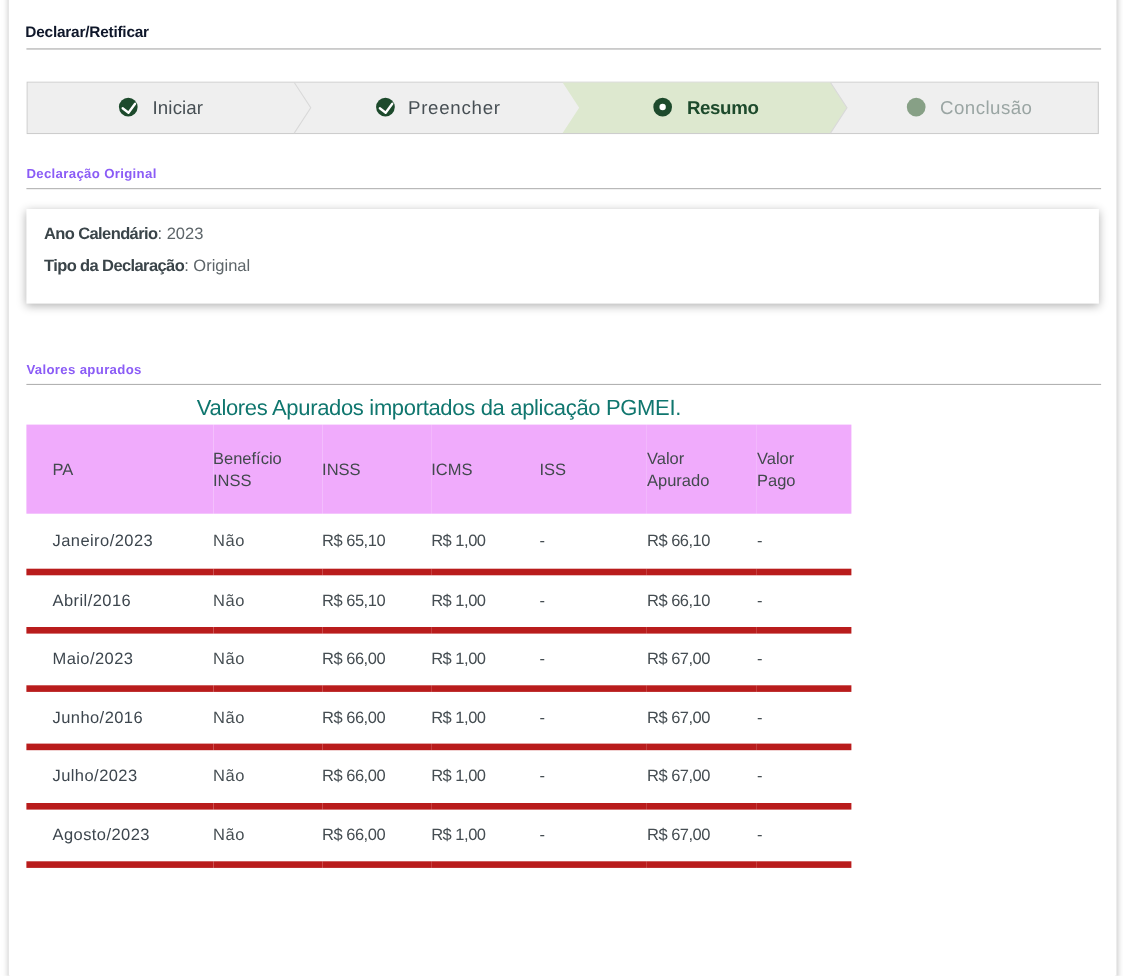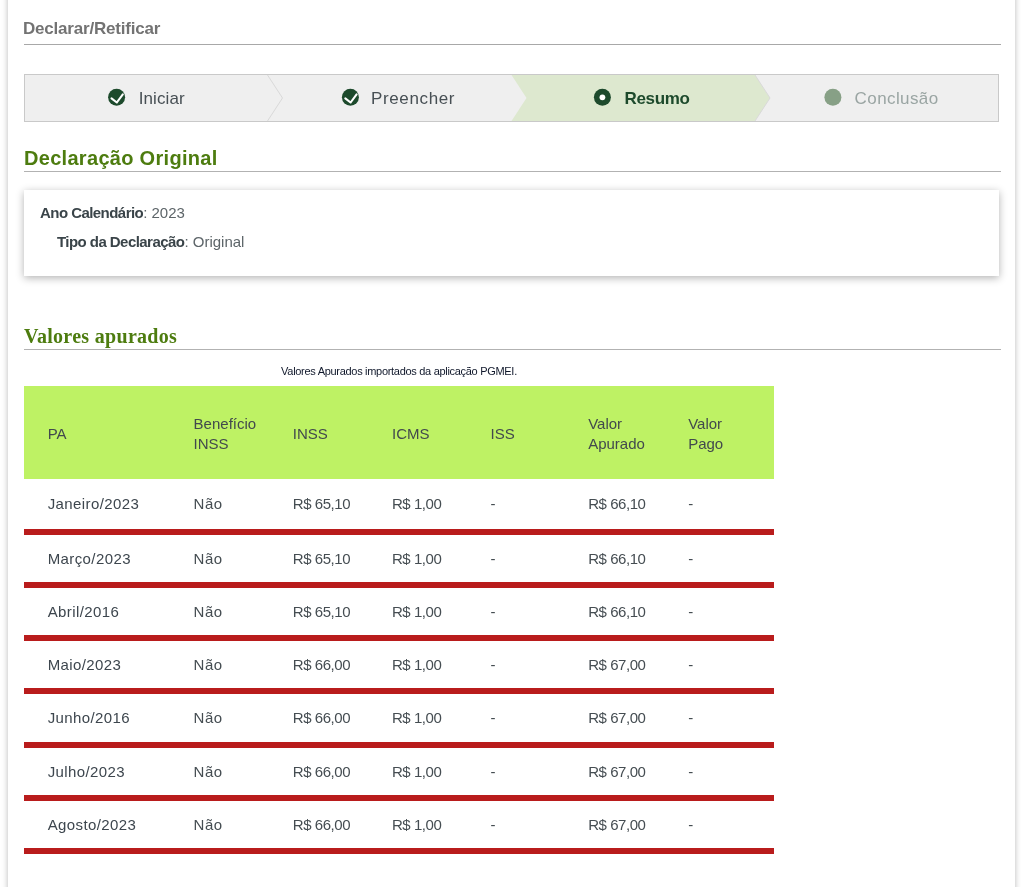--- a/index.html
+++ b/index.html
@@ -2,34 +2,34 @@
 <html lang="pt-br"><head>
 <meta charset="utf-8">
 <title>Declarar/Retificar</title>
 <style>
   * { margin:0; padding:0; box-sizing:border-box; }
   html,body { width:1021px; height:887px; background:#fff; overflow:hidden; }
   body { font-family:"Liberation Sans", sans-serif; position:relative; }
   .sheet { position:absolute; left:8px; top:-10px; width:1007px; height:910px;
            background:#fff; box-shadow:0 0 6px rgba(0,0,0,0.28); }
   .abs { position:absolute; }
-  h1 { position:absolute; left:23px; top:15.5px; font-size:17px; font-weight:700;
-       letter-spacing:-0.2px; color:#737373; line-height:26px; }
+  h1 { position:absolute; left:23px; top:15.5px; font-size:14px; font-weight:700;
+       letter-spacing:-0.2px; color:#0f172a; line-height:26px; }
   .rule { position:absolute; left:24px; width:977px; height:1px; background:#a8a8a8; }
-  h2 { position:absolute; left:24px; font-size:20px; font-weight:700; letter-spacing:0.3px;
-       color:#4d7c0f; line-height:20px; }
+  h2 { position:absolute; left:24px; font-size:12px; font-weight:700; letter-spacing:0.3px;
+       color:#8b5cf6; line-height:20px; }
   .card { position:absolute; left:24px; width:975px; background:#fff;
           box-shadow:0 2px 8px rgba(0,0,0,0.3); }
   .cline { position:absolute; left:40px; font-size:15px; line-height:18px; color:#5d6569;text-align:center; }
   .cline b { color:#3a4449; font-weight:700; letter-spacing:-0.55px; }
   .caption { position:absolute; left:24px; width:750px; text-align:center;
-             font-size:11px; line-height:17px; color:#0f172a; letter-spacing:-0.3px; }
+             font-size:20px; line-height:17px; color:#0f766e; letter-spacing:-0.3px; }
   table { position:absolute; left:24px; top:385.6px; width:750px;
           border-collapse:collapse; table-layout:fixed; }
-  thead tr { height:93px; background:#bef264; }
+  thead tr { height:81px; background:#f0abfc; }
   tbody tr { height:53.2px; }
   tbody tr td { border-bottom:6px solid #b91c1c; }
   th, td { font-size:15px; font-weight:400; text-align:left; vertical-align:middle;
            color:#454d52; padding:0; }
   th { color:#42494d; line-height:19.8px; padding-top:4px; }
   td.c1, th.c1 { padding-left:23.7px; }
   td.c1 { color:#3d464e; letter-spacing:0.4px; }
   td.v { letter-spacing:-0.45px;margin-top:31px; }
   td.n { letter-spacing:0.5px; }
 </style>
@@ -68,23 +68,23 @@
       <circle cx="808.9" cy="23.3" r="8.5" fill="#87a086"></circle>
       <text x="830.6" y="29.5" font-size="17" letter-spacing="0.4" fill="#9aa5a3">Conclusão</text>
     </g>
   </svg>
 
   <h2 style="top:147.9px;">Declaração Original</h2>
   <div class="rule" style="top:170.6px; background:#b2b2b2;"></div>
 
   <div class="card" style="top:190px; height:86px;"></div>
   <div class="cline" style="top:203.6px;"><b>Ano Calendário</b>: 2023</div>
-  <div class="cline" style="top:233.3px;margin-left:17px;"><b>Tipo da Declaração</b>: Original</div>
+  <div class="cline" style="top:233.3px;"><b>Tipo da Declaração</b>: Original</div>
 
-  <h2 style="top:325.9px;font-family:Liberation Serif, serif;">Valores apurados</h2>
+  <h2 style="top:325.9px;">Valores apurados</h2>
   <div class="rule" style="top:348.6px; background:#b2b2b2;"></div>
 
   <div class="caption" style="top:362.9px;">Valores Apurados importados da aplicação PGMEI.</div>
 
   <table>
     <colgroup>
       <col style="width:169.6px">
       <col style="width:99.2px">
       <col style="width:99.2px">
       <col style="width:98.5px">
@@ -99,29 +99,20 @@
         <th>INSS</th>
         <th>ICMS</th>
         <th>ISS</th>
         <th>Valor<br>Apurado</th>
         <th>Valor<br>Pago</th>
       </tr>
     </thead>
     <tbody>
       <tr>
         <td class="c1">Janeiro/2023</td>
-        <td class="n">Não</td>
-        <td class="v">R$ 65,10</td>
-        <td class="v">R$ 1,00</td>
-        <td>-</td>
-        <td class="v">R$ 66,10</td>
-        <td>-</td>
-      </tr>
-      <tr>
-        <td class="c1">Março/2023</td>
         <td class="n">Não</td>
         <td class="v">R$ 65,10</td>
         <td class="v">R$ 1,00</td>
         <td>-</td>
         <td class="v">R$ 66,10</td>
         <td>-</td>
       </tr>
       <tr>
         <td class="c1">Abril/2016</td>
         <td class="n">Não</td>

